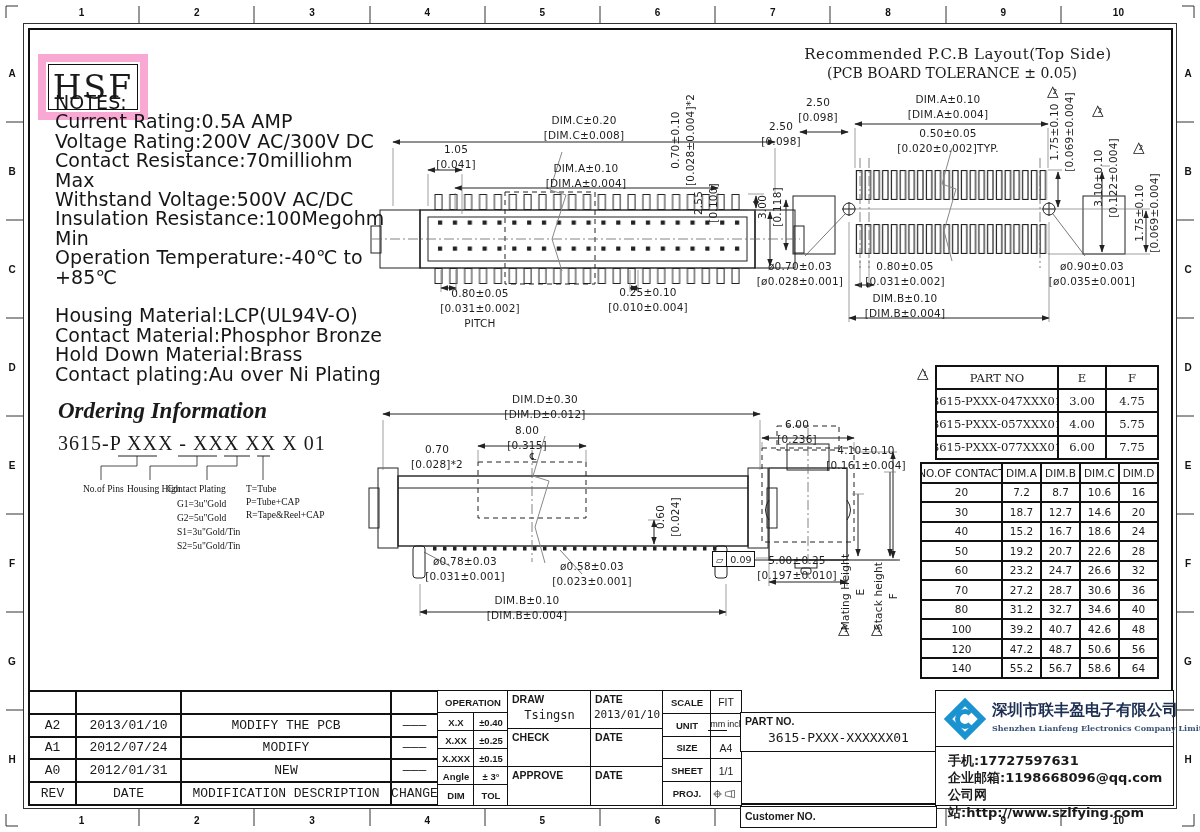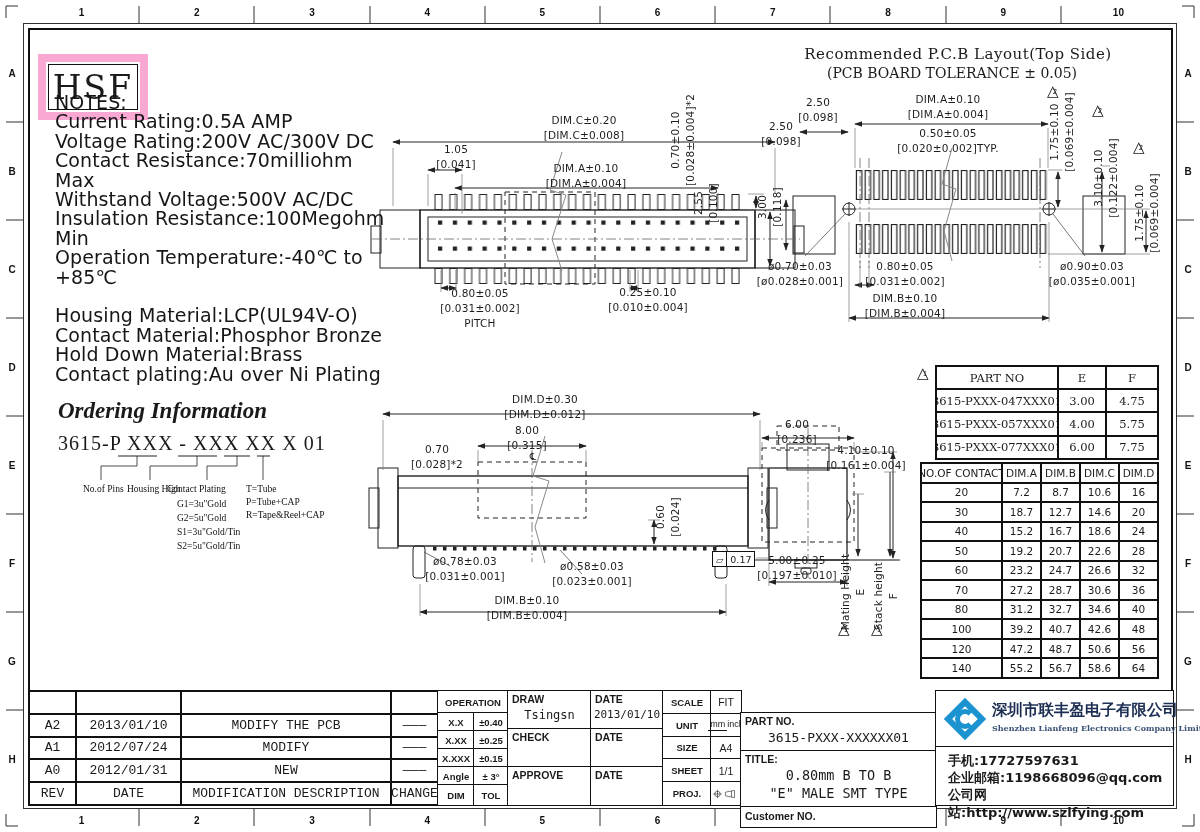--- a/index.html
+++ b/index.html
@@ -302,21 +302,21 @@
 <span class="abs dim ctr" style="left:866px;top:458px">4.10±0.10
 [0.161±0.004]</span>
 <span class="abs dim ctr" style="left:797px;top:568px">5.00±0.25
 [0.197±0.010]</span>
 <span class="abs dim rot" style="left:853px;top:592px;white-space:pre">Mating Height
 E</span>
 <span class="abs dim rot" style="left:886px;top:596px;white-space:pre">Stack height
 F</span>
 <div class="abs flat" style="left:712px;top:551px">
   <span>▱</span>
-  <span>0.17</span>
+  <span>0.09</span>
 </div>
 
 <div class="abs tri" style="left:1047px;top:84px">
     <span class="g">△</span>
     <span class="n">2</span>
   </div>
 <div class="abs tri" style="left:1092px;top:103px">
     <span class="g">△</span>
     <span class="n">2</span>
   </div>
@@ -505,25 +505,20 @@
         </g>
       </svg>
   </div>
 </div>
 
 <div class="abs" style="left:740px;top:712px;width:195px;height:114px">
   <div class="cellbox" style="left:0;top:0;width:195px;height:38px">
     <span class="lbl">PART NO.</span>
     <span class="val serif" style="top:17px;font-size:13px">3615-PXXX-XXXXXX01</span>
   </div>
-  <div class="cellbox" style="left:0;top:38px;width:195px;height:56px">
-    <span class="lbl">TITLE:</span>
-    <span class="val serif" style="top:16px;font-size:13.5px">0.80mm B TO B</span>
-    <span class="val serif" style="top:34px;font-size:13.5px">"E" MALE SMT TYPE</span>
-  </div>
   <div class="cellbox" style="left:0;top:94px;width:195px;height:20px">
     <span class="lbl" style="top:3px">Customer NO.</span>
   </div>
 </div>
 
 <div class="abs" style="left:935px;top:690px;width:237px;height:114px">
   <div class="cellbox" style="left:0;top:0;width:237px;height:56px">
     <span class="abs" style="left:6px;top:5px">
       <svg width="46" height="46" viewBox="0 0 46 46">
         <rect x="8" y="8" width="30" height="30" transform="rotate(45 23 23)" fill="#1b93d0"></rect>

